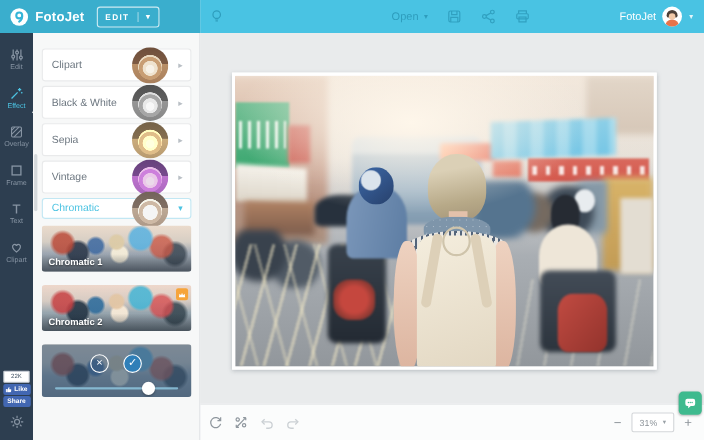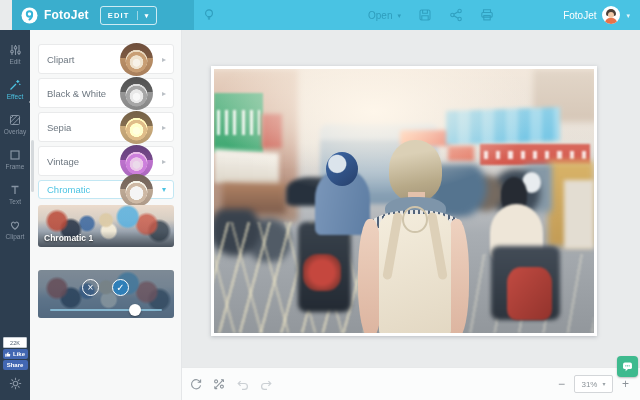--- a/index.html
+++ b/index.html
@@ -1,20 +1,20 @@
 <!DOCTYPE html>
 <html><head>
 <meta charset="utf-8">
 <style>
   html,body{margin:0;padding:0;background:#dde0e2}
   .app{position:relative;width:640px;height:400px;overflow:hidden;font-family:"Liberation Sans",sans-serif;background:#e9ebec;-webkit-user-select:none}
   svg{display:block}
 
   
-  .topbar{position:absolute;left:12px;top:0;right:0;height:30px;display:flex;z-index:6}
+  .topbar{position:absolute;left:0;top:0;right:0;height:30px;display:flex;z-index:6}
   .tb-left{width:182px;background:#3aaecd;display:flex;align-items:center;padding-left:9px;box-sizing:border-box;flex-shrink:0}
   .logo{width:17px;height:17px;margin-right:6px}
   .brand{color:#fff;font-size:12px;font-weight:bold;letter-spacing:.2px}
   .edit-btn{margin-left:11px;height:17px;padding:0 7px;border:1px solid rgba(255,255,255,.75);border-radius:3px;display:flex;align-items:center;gap:7px;color:#fff;font-size:7.5px;font-weight:bold;letter-spacing:1.2px;cursor:pointer}
   .edit-btn .sep{width:1px;height:9px;background:rgba(255,255,255,.5)}
   .caret{font-size:7px;line-height:1}
   .tb-main{flex:1;background:#49c3e3;display:flex;align-items:center;position:relative;color:#2e9dbd}
   .bulb{margin-left:8px;cursor:pointer}
   .center-tools{display:flex;align-items:center;gap:17px;margin-left:152px}
   .open-btn{display:flex;align-items:center;gap:5px;font-size:10px;color:#2e9dbd;cursor:pointer}
@@ -51,21 +51,21 @@
       linear-gradient(180deg,#6e4f3c 0%,#7d5a42 45%,#b98f66 46%,#a87f5c 100%)}
   .l-bw{filter:grayscale(1) contrast(1.05)}
   .l-sep{filter:sepia(.8) saturate(1.2)}
   .l-vin{filter:hue-rotate(255deg) saturate(1.6) brightness(.92)}
   .l-chr{filter:saturate(.45) brightness(1.18) contrast(.92)}
   .cat-caret{position:absolute;right:7px;color:#b9bfc5;font-size:8px}
   .cat-card.selected{height:19px;border-color:#c2e7f3;color:#4cc3e2;margin-bottom:6px}
   .cat-card.selected .latte{top:-7px}
   .cat-card.selected .cat-caret{color:#4cc3e2}
 
-  .preset{position:relative;height:42px;border-radius:3px;margin-bottom:23px;overflow:hidden;cursor:pointer}
+  .preset{position:relative;height:42px;border-radius:3px;margin-bottom:12px;overflow:hidden;cursor:pointer}
   .scene-bg{position:absolute;inset:0;
     background:
       radial-gradient(circle at 14% 38%, rgba(170,75,60,.85) 0 7%, rgba(170,75,60,0) 10%),
       radial-gradient(circle at 24% 58%, rgba(45,55,70,.9) 0 8%, rgba(45,55,70,0) 11%),
       radial-gradient(circle at 36% 44%, rgba(70,105,150,.9) 0 7%, rgba(70,105,150,0) 10%),
       radial-gradient(circle at 50% 36%, rgba(212,197,167,.95) 0 8%, rgba(212,197,167,0) 11%),
       radial-gradient(circle at 52% 62%, rgba(237,230,213,.95) 0 9%, rgba(237,230,213,0) 12%),
       radial-gradient(circle at 66% 28%, rgba(95,170,210,.85) 0 10%, rgba(95,170,210,0) 13%),
       radial-gradient(circle at 80% 46%, rgba(185,90,75,.8) 0 8%, rgba(185,90,75,0) 11%),
       radial-gradient(circle at 89% 62%, rgba(60,70,80,.85) 0 7%, rgba(60,70,80,0) 10%),
@@ -261,20 +261,30 @@
     <div class="cat-card selected">
       <span>Chromatic</span>
       <span class="latte l-chr"></span>
       <span class="cat-caret">▾</span>
     </div>
 
     <div class="preset p1">
       <span class="scene-bg"></span>
       <span class="shade"></span>
       <span class="lbl">Chromatic 1</span>
+    </div>
+    <div class="preset p2">
+      <span class="scene-bg"></span>
+      <span class="shade"></span>
+      <span class="lbl">Chromatic 2</span>
+      <span class="crown">
+        <svg width="7" height="6" viewBox="0 0 11 9">
+            <path d="M1 8 L1.9 3 L4.1 5.2 L5.5 1.6 L6.9 5.2 L9.1 3 L10 8 Z" fill="#fff"></path>
+          </svg>
+      </span>
     </div>
     <div class="preset p4 active">
       <span class="scene-bg"></span>
       <span class="ov"></span>
       <span class="btn-x">
           <span>×</span>
         </span>
       <span class="btn-ok">
           <span>✓</span>
         </span>

